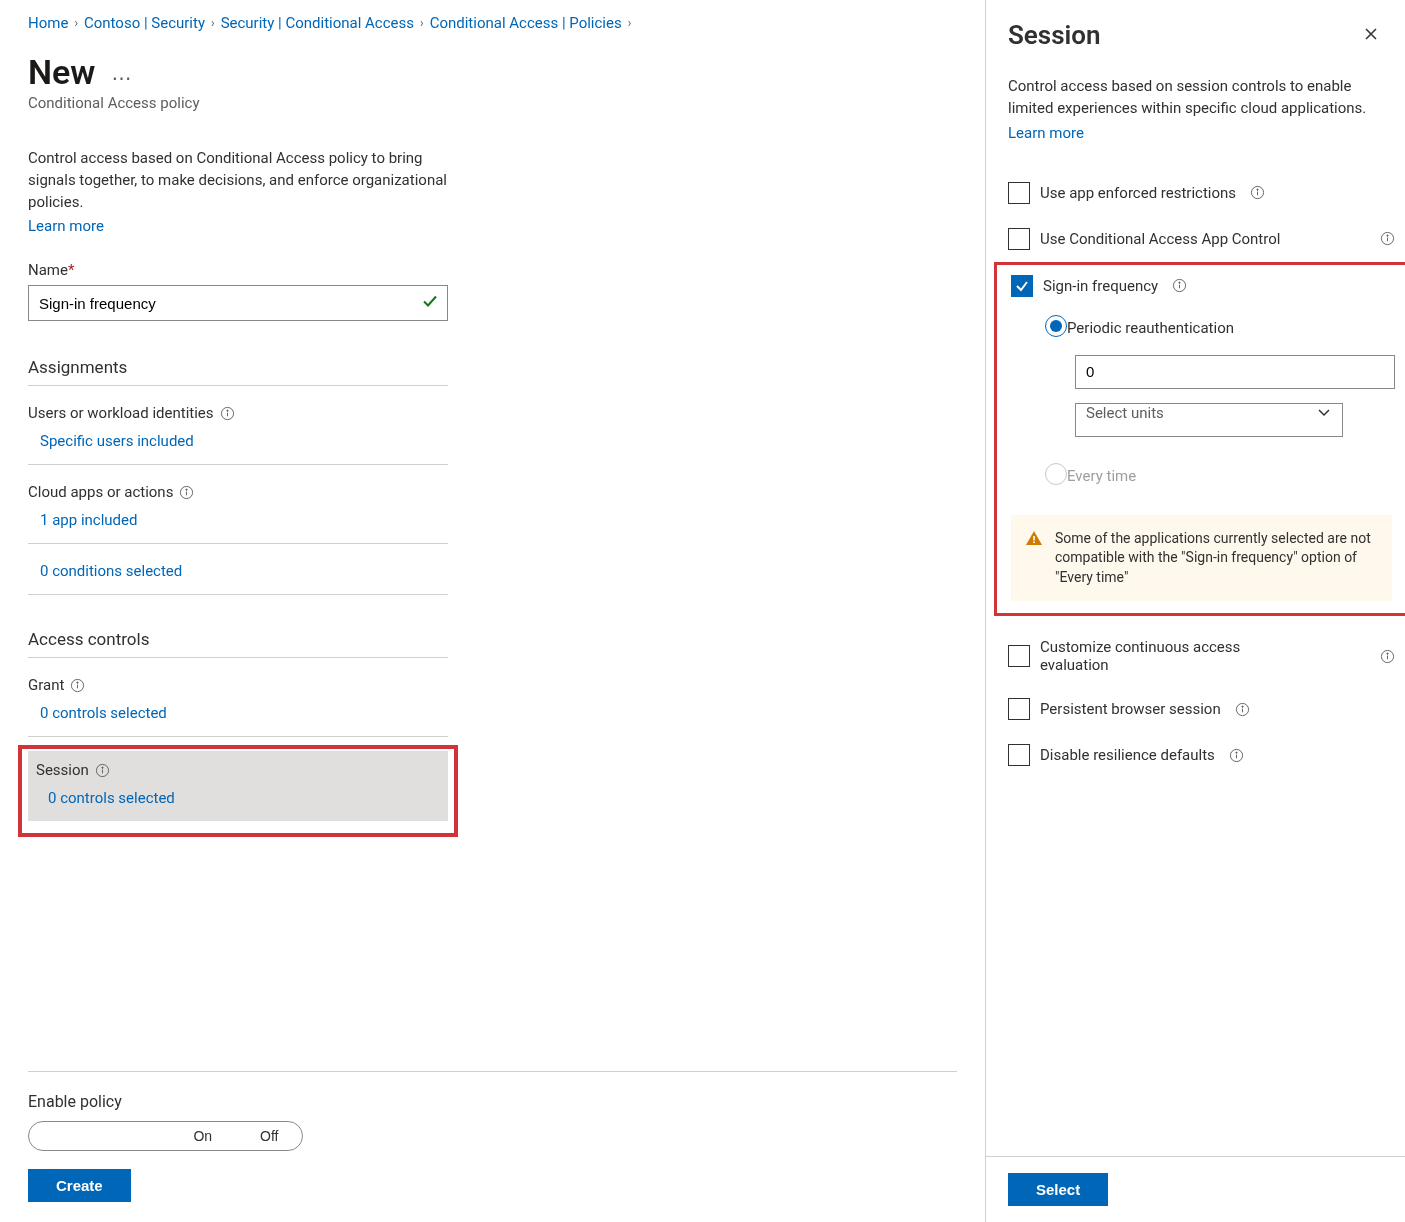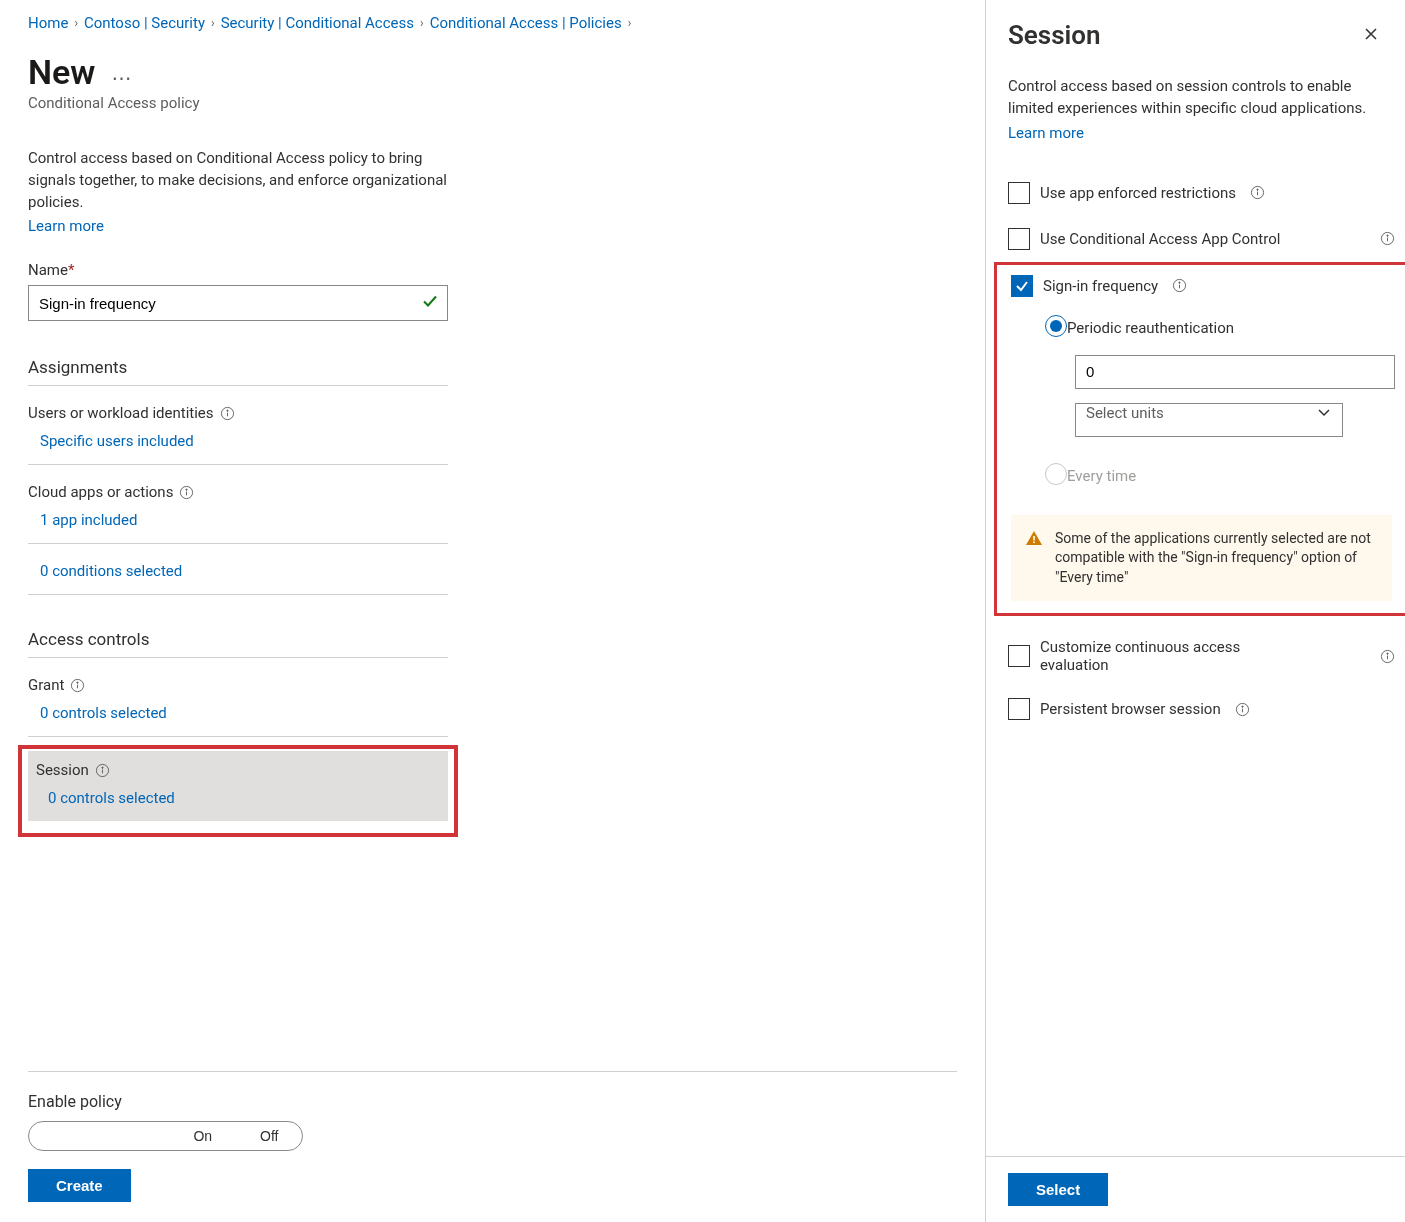--- a/index.html
+++ b/index.html
@@ -449,18 +449,29 @@
       <span>Persistent browser session</span>
       <span class="info-icon">
           <svg class="ico-info" viewBox="0 0 16 16">
             <circle cx="8" cy="8" r="6.5"></circle>
             <line x1="8" y1="7" x2="8" y2="11" stroke="#605e5c"></line>
             <circle cx="8" cy="5" r="0.7" fill="#605e5c"></circle>
           </svg>
         </span>
     </div>
 
+    <div class="chk-row inline-info">
+      <span class="chk"></span>
+      <span>Disable resilience defaults</span>
+      <span class="info-icon">
+          <svg class="ico-info" viewBox="0 0 16 16">
+            <circle cx="8" cy="8" r="6.5"></circle>
+            <line x1="8" y1="7" x2="8" y2="11" stroke="#605e5c"></line>
+            <circle cx="8" cy="5" r="0.7" fill="#605e5c"></circle>
+          </svg>
+        </span>
+    </div>
   </div>
 
   <div class="panel-foot">
     <button class="primary-btn">Select</button>
   </div>
 </aside>
 
 </body></html>

